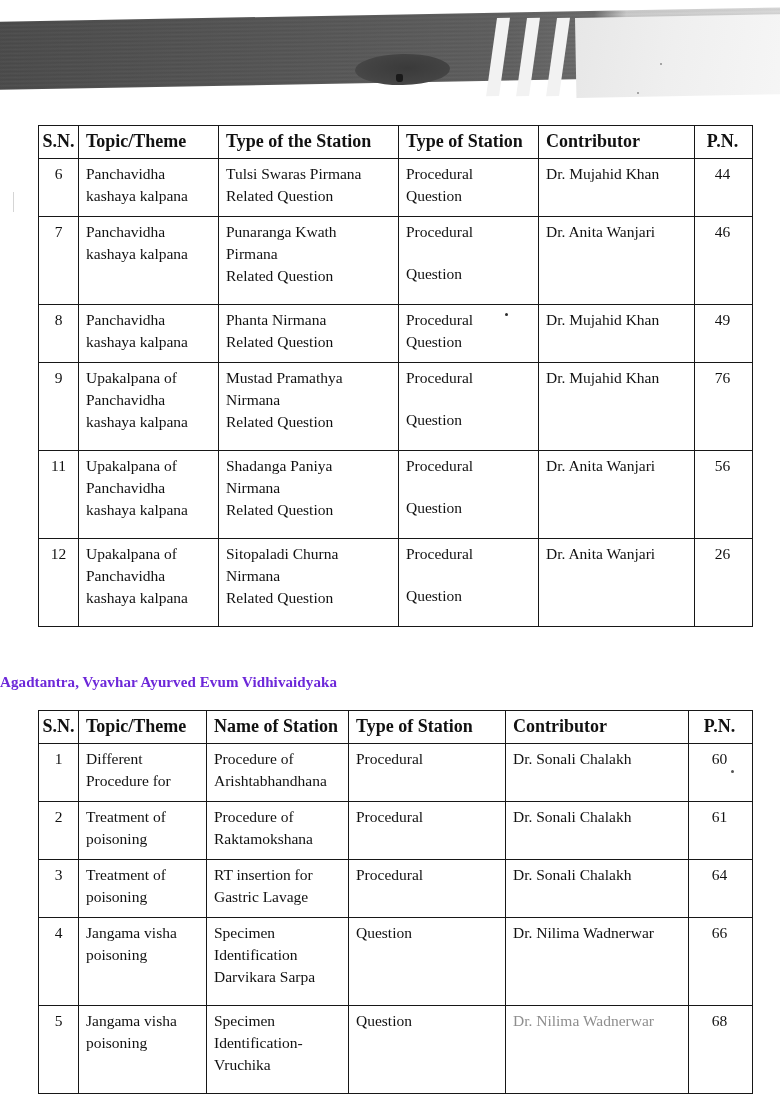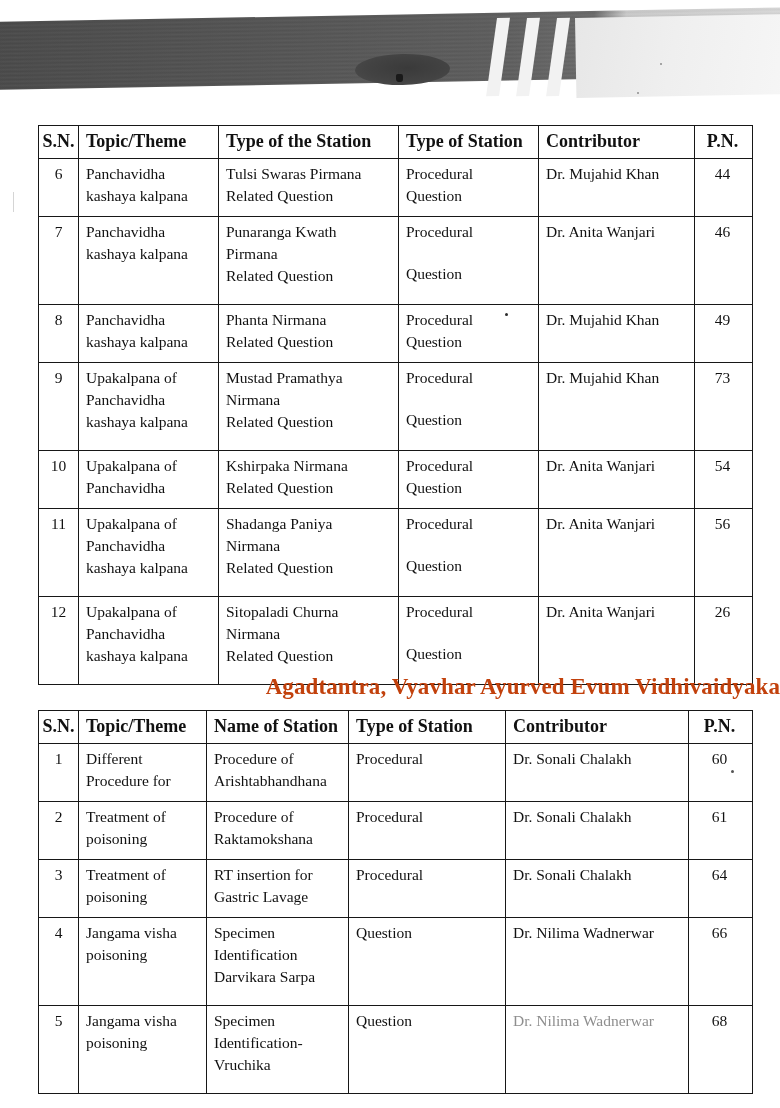--- a/index.html
+++ b/index.html
@@ -190,26 +190,26 @@
     border-radius: 50%;
     background: #555;
   }
 
   
   .section-heading {
     position: absolute;
     left: 0;
     top: 674px;
     width: 780px;
-    text-align: right;
+    text-align: left;
     font-family: "Liberation Serif", serif;
     font-weight: bold;
-    font-size: 23px;
+    font-size: 15px;
     letter-spacing: .1px;
-    color: #c2410c;
+    color: #6d28d9;
   }
 </style>
 </head>
 <body>
 
 <div class="scan-band">
   <div class="scan-band-dark"></div>
   <div class="scan-right-fade"></div>
   <div class="scan-stripe s1"></div>
   <div class="scan-stripe s2"></div>
@@ -309,40 +309,23 @@
       <td>
         <span class="line">Mustad Pramathya</span>
         <span class="line">Nirmana</span>
         <span class="line">Related Question</span>
       </td>
       <td>
         <span class="line">Procedural</span>
         <span class="gap-line">Question</span>
       </td>
       <td>Dr. Mujahid Khan</td>
-      <td class="pn">73</td>
-    </tr>
-
-    <tr class="row-h-2">
-      <td class="sn">10</td>
-      <td>
-        <span class="line">Upakalpana of</span>
-        <span class="line">Panchavidha</span>
-      </td>
-      <td>
-        <span class="line">Kshirpaka Nirmana</span>
-        <span class="line">Related Question</span>
-      </td>
-      <td>
-        <span class="line">Procedural</span>
-        <span class="line">Question</span>
-      </td>
-      <td>Dr. Anita Wanjari</td>
-      <td class="pn">54</td>
-    </tr>
+      <td class="pn">76</td>
+    </tr>
+
 
     <tr class="row-h-3">
       <td class="sn">11</td>
       <td>
         <span class="line">Upakalpana of</span>
         <span class="line">Panchavidha</span>
         <span class="line">kashaya kalpana</span>
       </td>
       <td>
         <span class="line">Shadanga Paniya</span>

